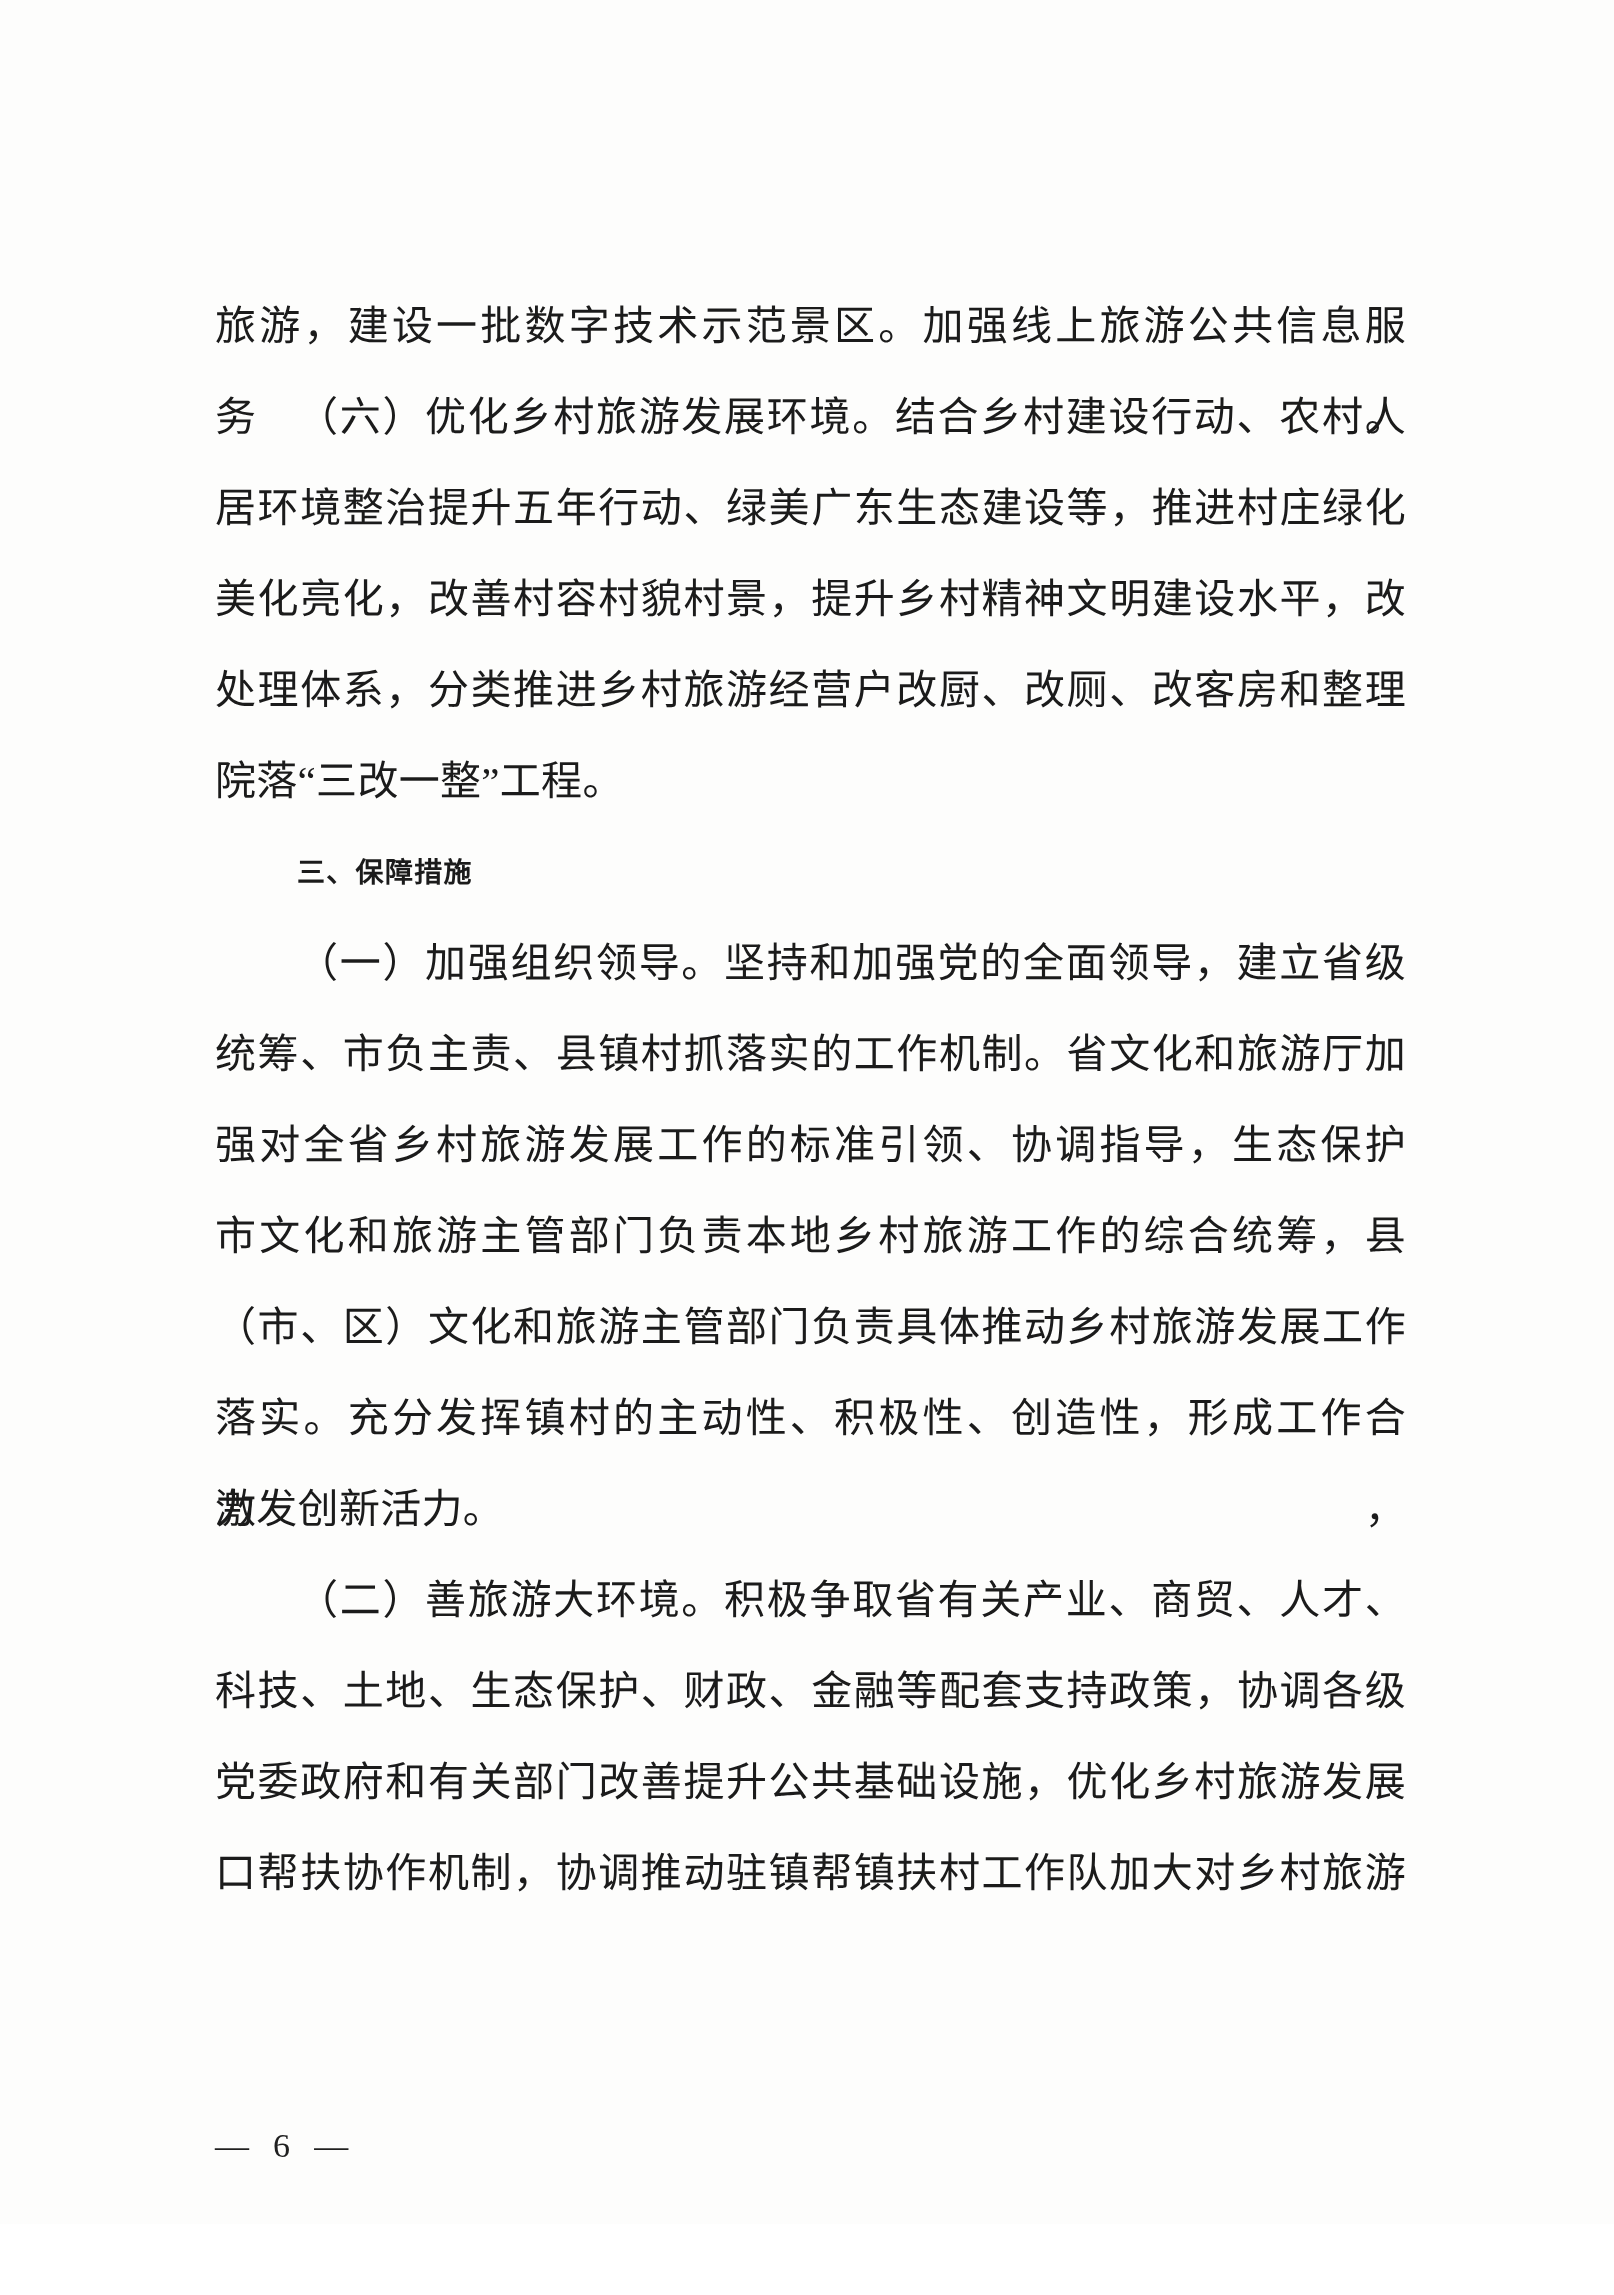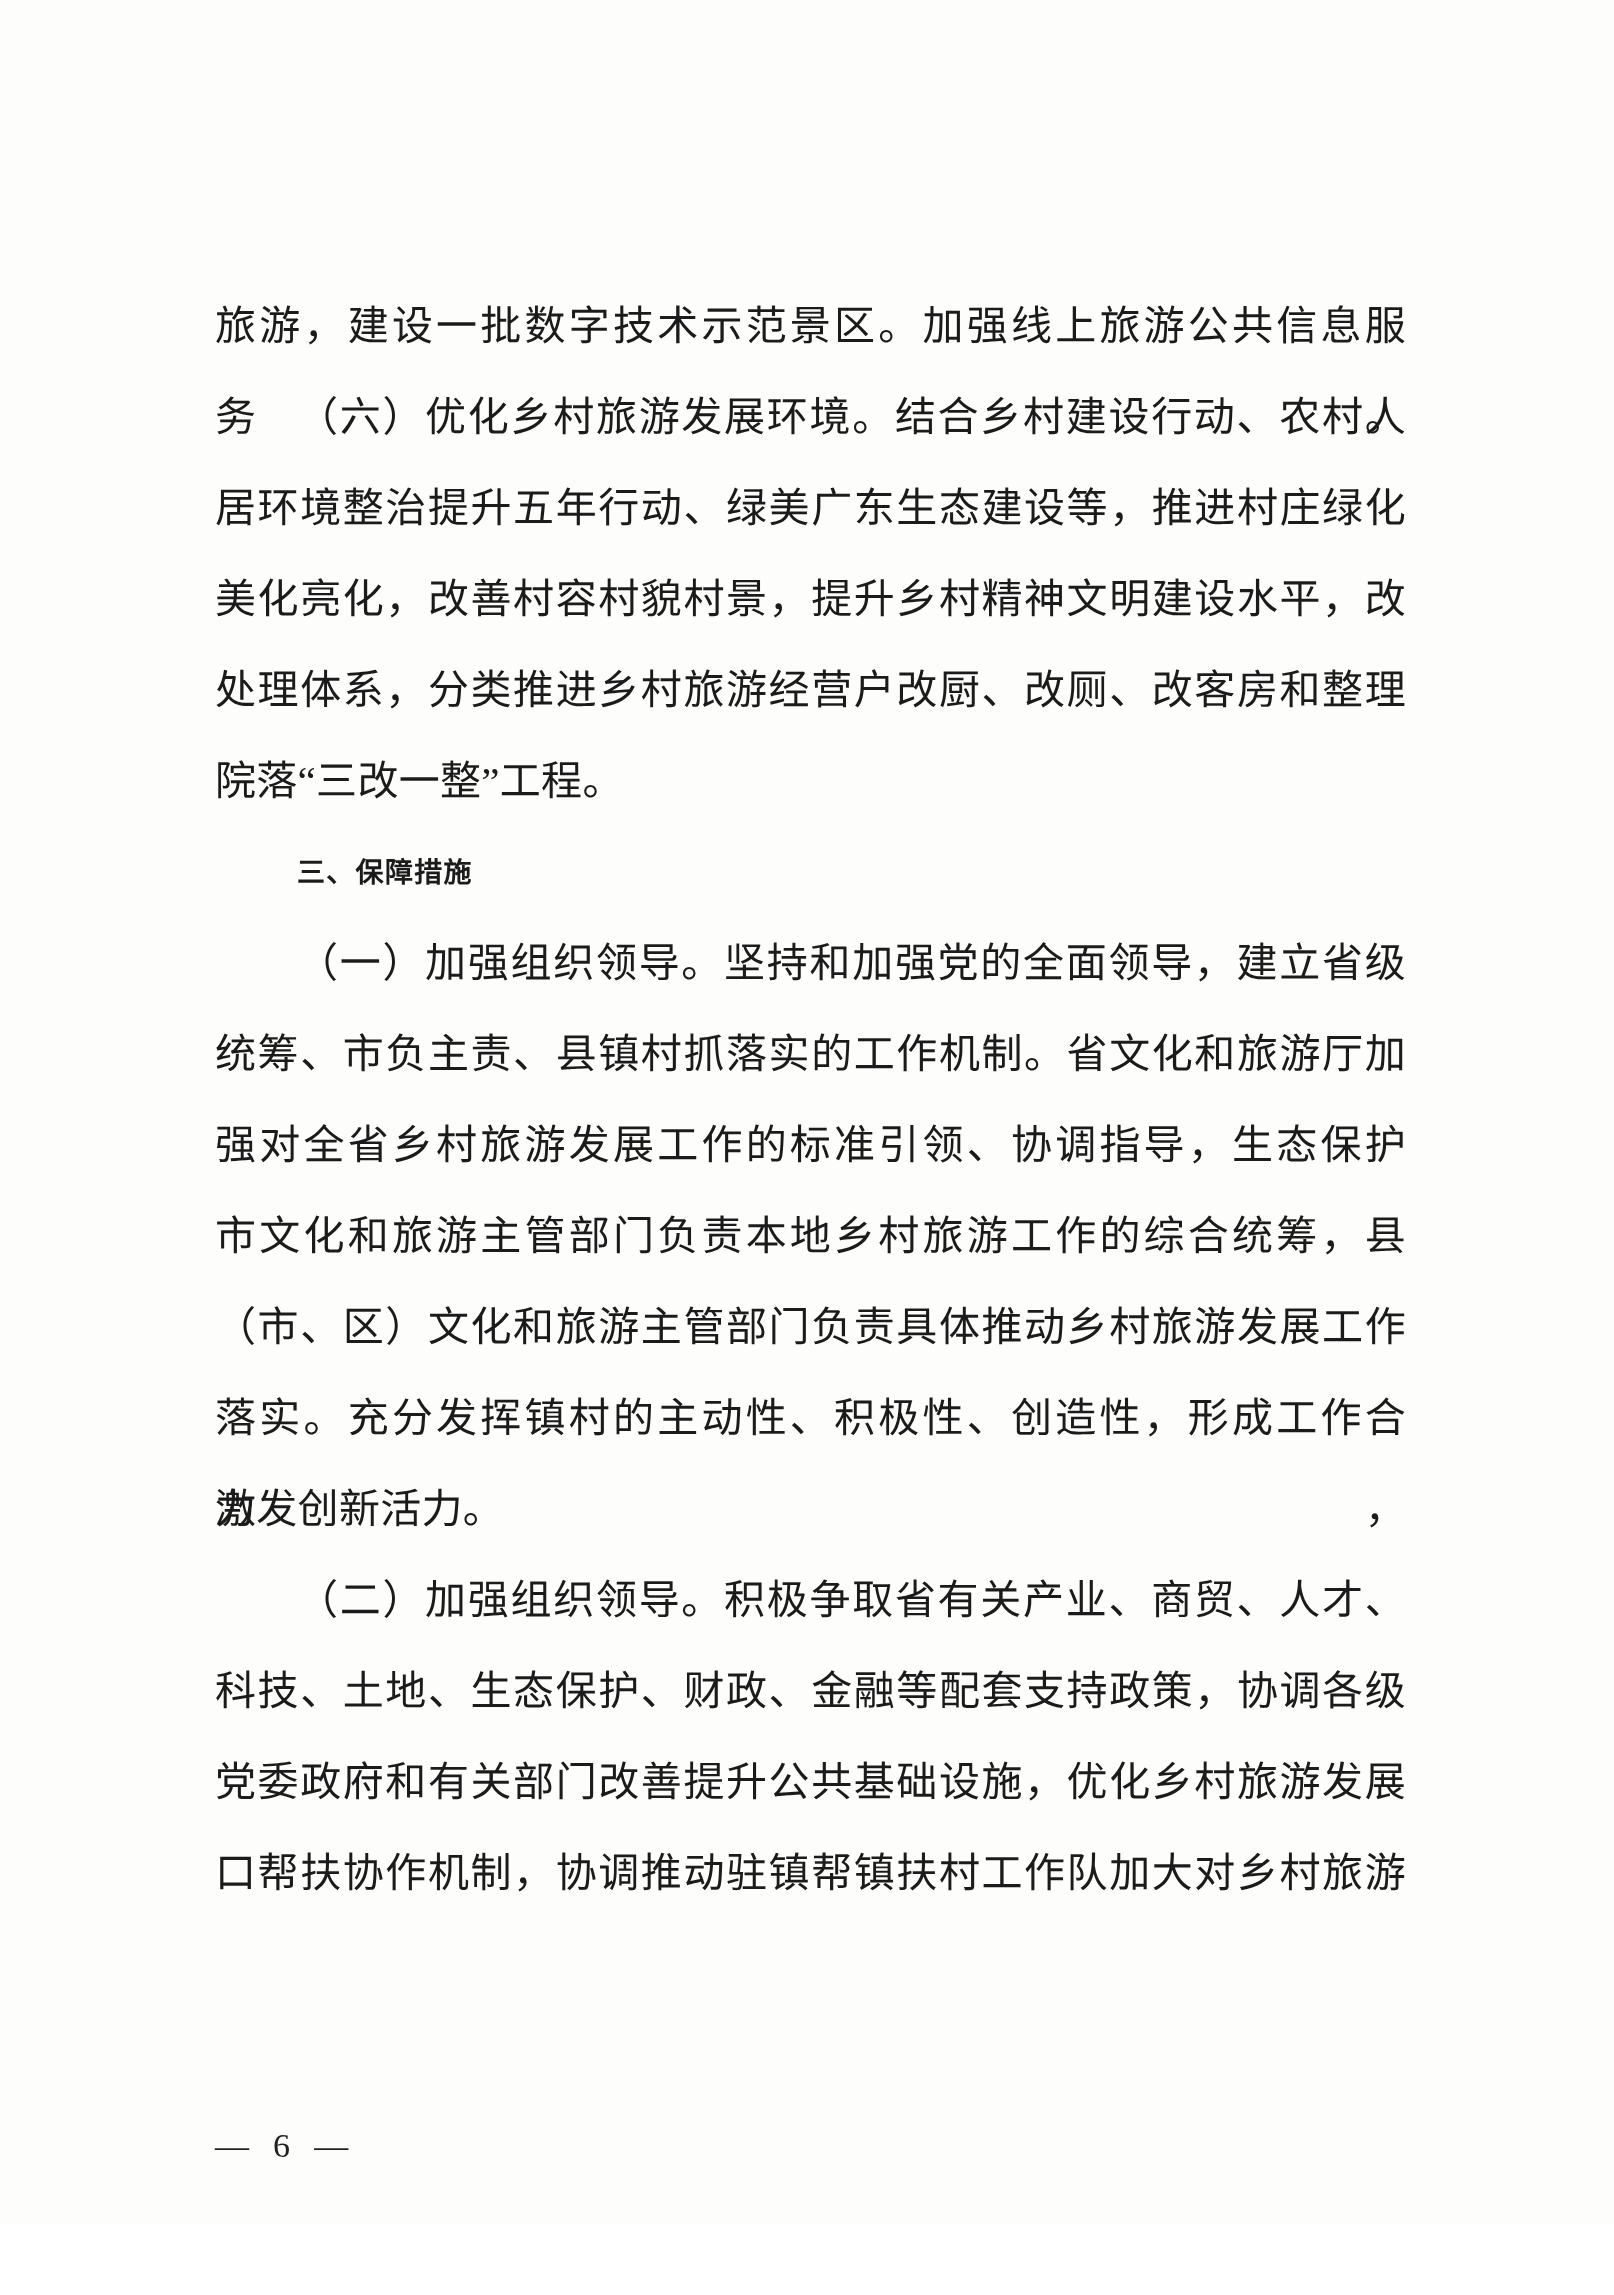--- a/index.html
+++ b/index.html
@@ -86,21 +86,21 @@
       <section class="block body">
         <div class="line indent"><span class="seg seg-lead">（一）加强组织领导。</span><span class="seg">坚持和加强党的全面领导，建立省级</span></div>
         <div class="line"><span class="seg">统筹、市负主责、县镇村抓落实的工作机制。省文化和旅游厅加</span></div>
         <div class="line"><span class="seg">强对全省乡村旅游发展工作的标准引领、协调指导，生态保护</span></div>
         <div class="line"><span class="seg">市文化和旅游主管部门负责本地乡村旅游工作的综合统筹，县</span></div>
         <div class="line"><span class="seg">（市、区）文化和旅游主管部门负责具体推动乡村旅游发展工作</span></div>
         <div class="line"><span class="seg">落实。充分发挥镇村的主动性、积极性、创造性，形成工作合力，</span></div>
         <div class="line no-fill"><span class="seg">激发创新活力。</span></div>
       </section>
       <section class="block body">
-        <div class="line indent"><span class="seg seg-lead">（二）加强组织领导。</span><span class="seg">积极争取省有关产业、商贸、人才、</span></div>
+        <div class="line indent"><span class="seg seg-lead">（二）善旅游大环境。</span><span class="seg">积极争取省有关产业、商贸、人才、</span></div>
         <div class="line"><span class="seg">科技、土地、生态保护、财政、金融等配套支持政策，协调各级</span></div>
         <div class="line"><span class="seg">党委政府和有关部门改善提升公共基础设施，优化乡村旅游发展</span></div>
         <div class="line"><span class="seg">口帮扶协作机制，协调推动驻镇帮镇扶村工作队加大对乡村旅游</span></div>
       </section>
     </main>
   <footer class="page-footer">
     <span class="page-num">— 6 —</span>
   </footer>
 </div>
 

